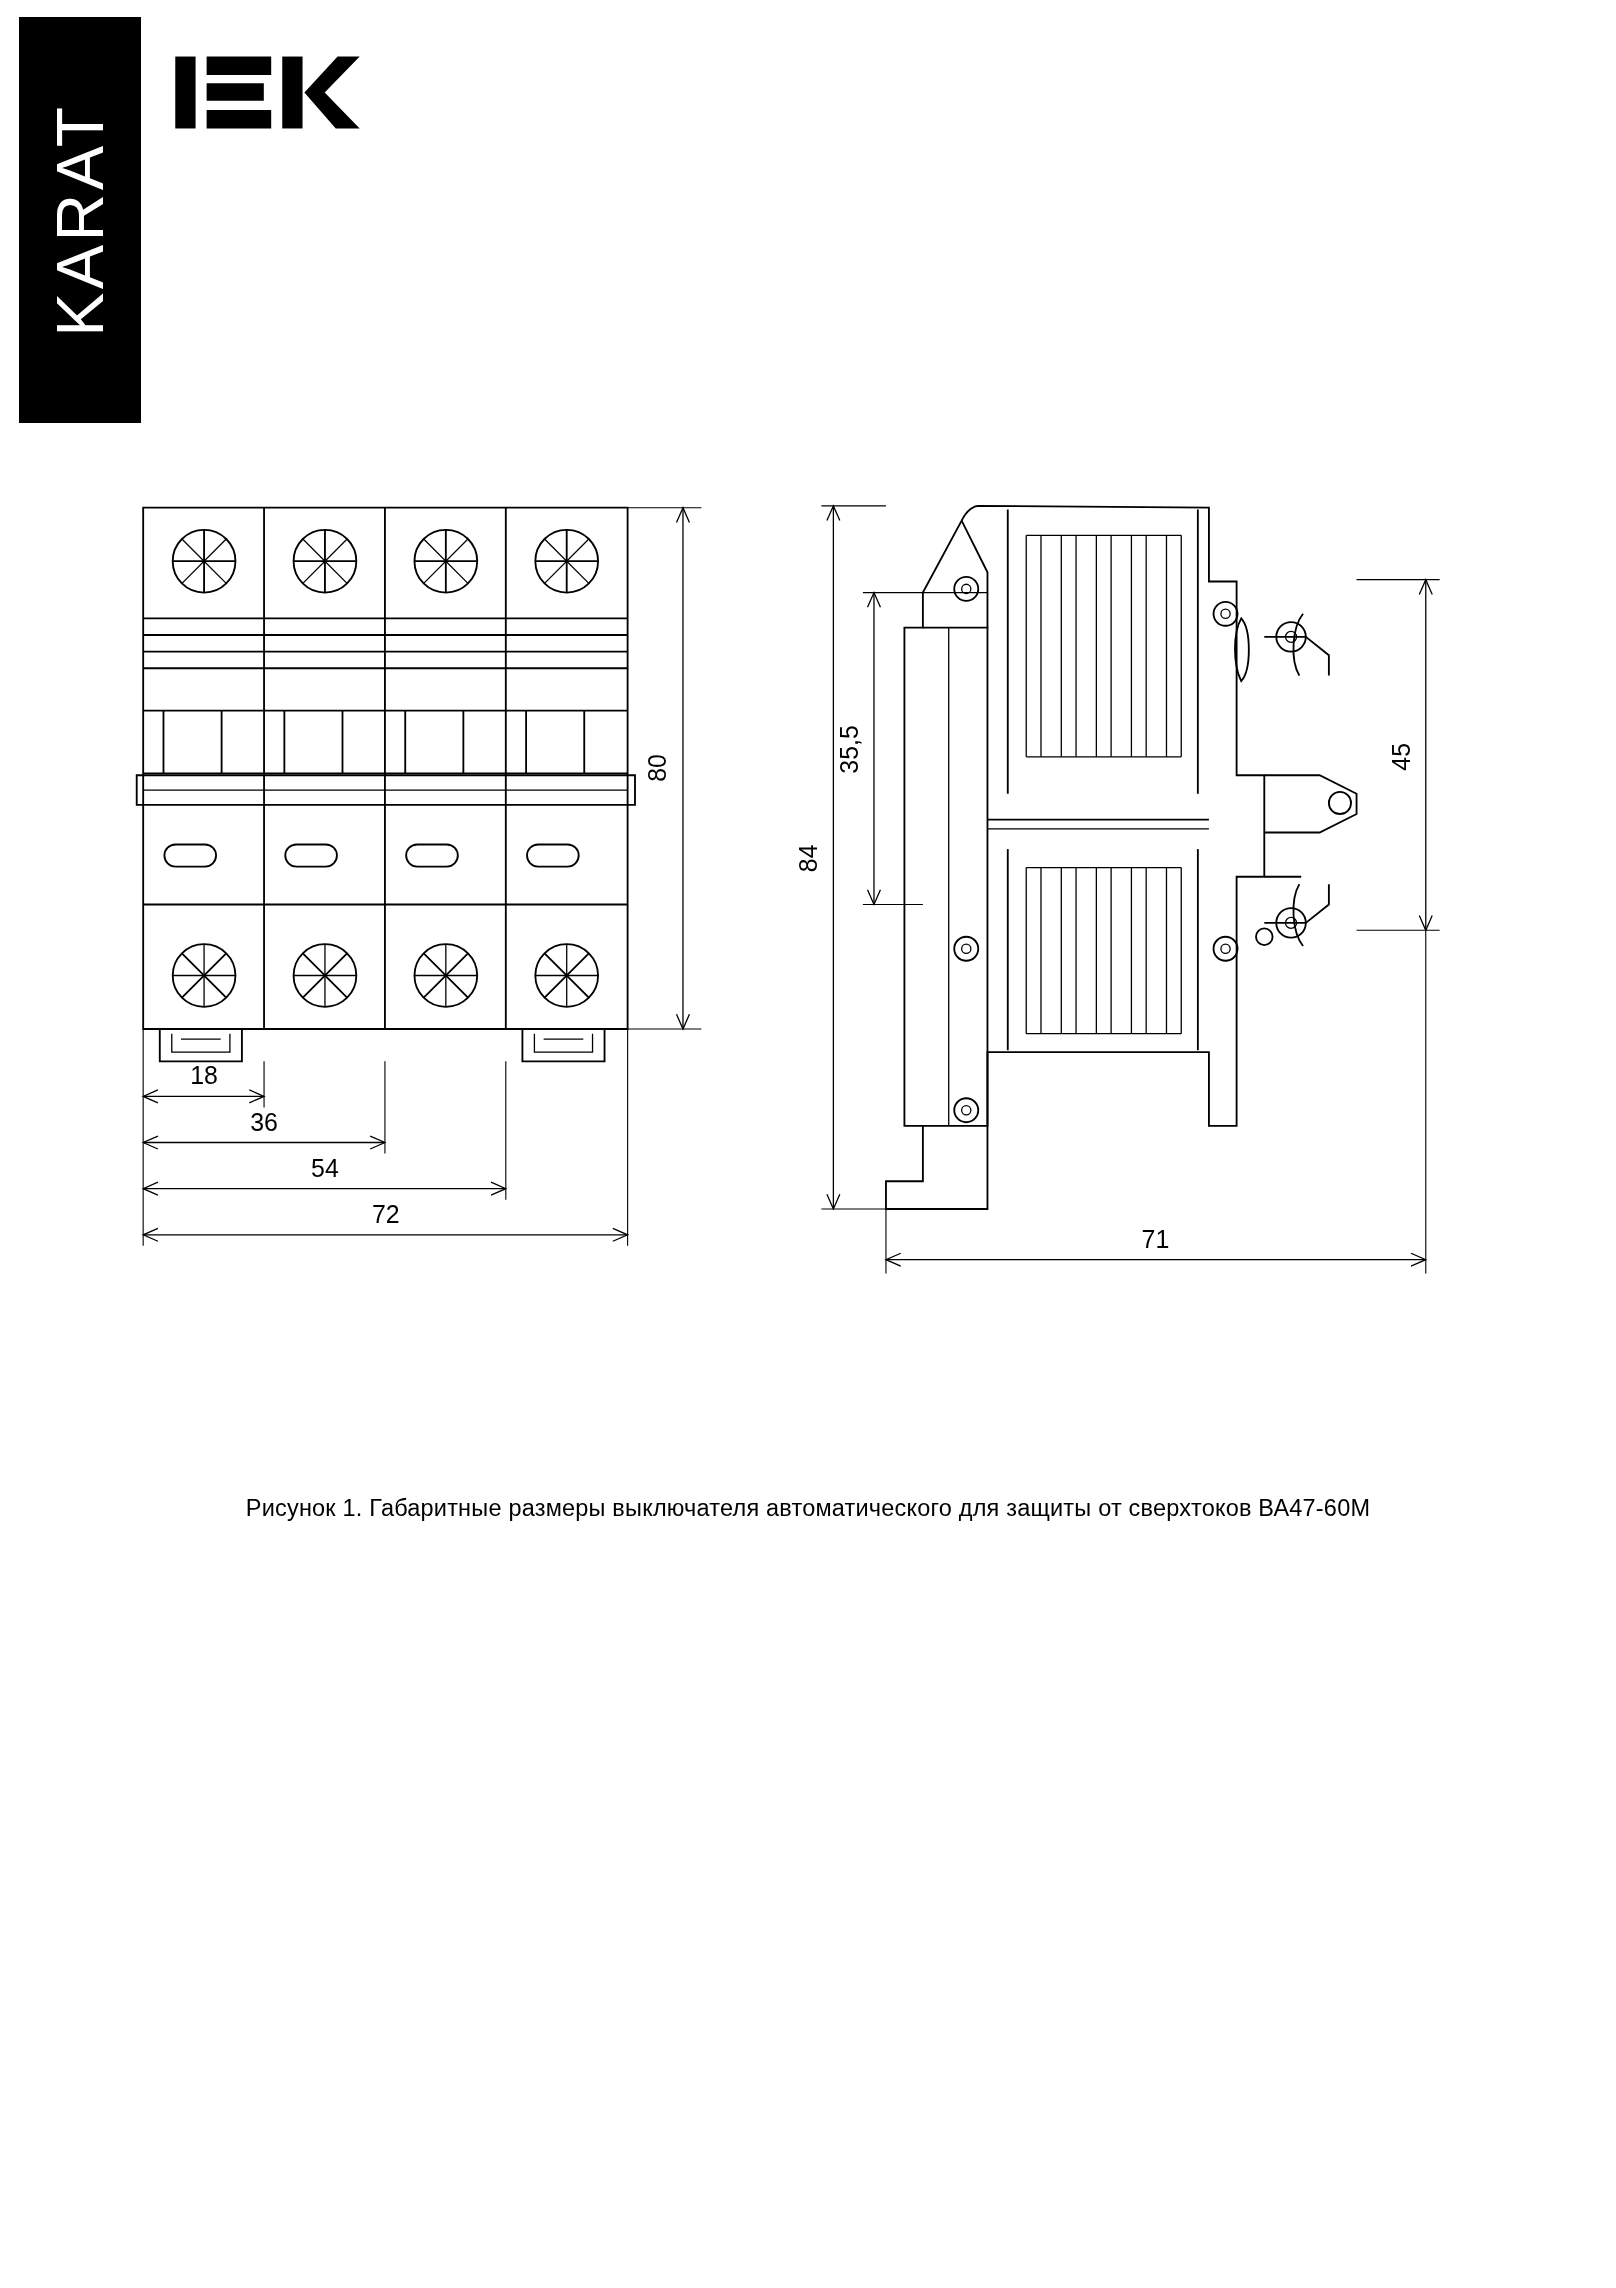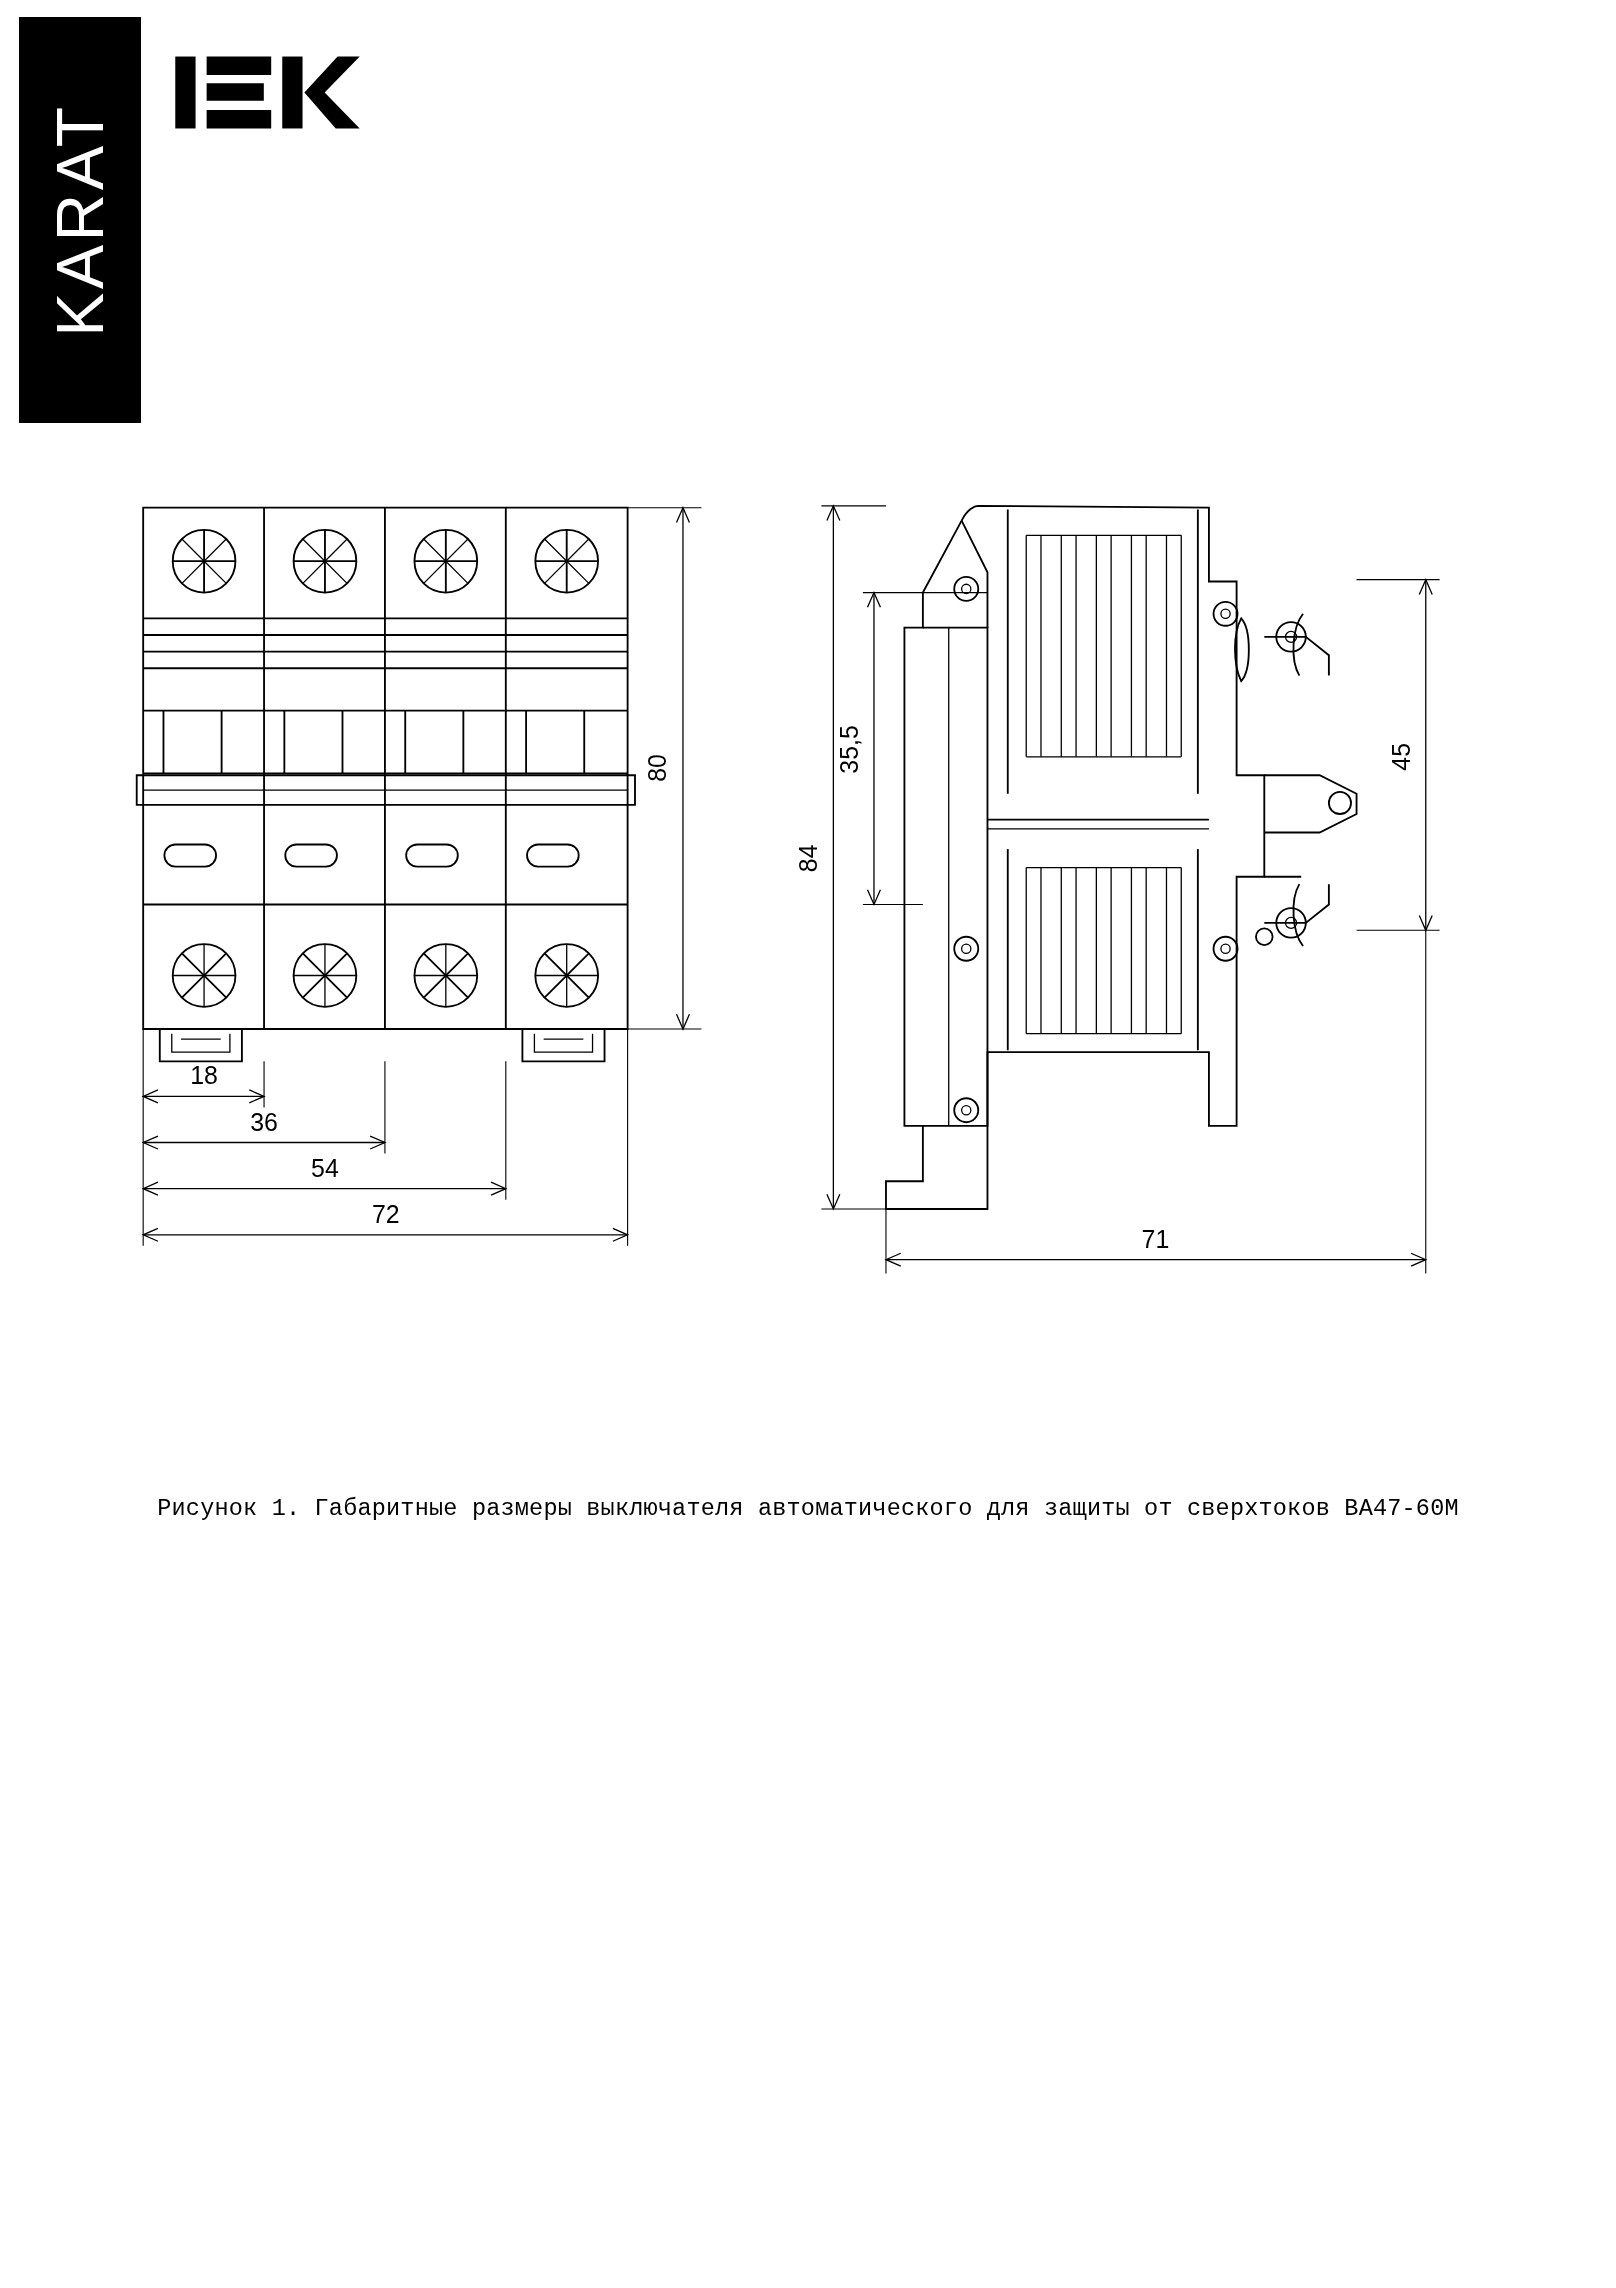--- a/index.html
+++ b/index.html
@@ -62,21 +62,21 @@
   }
 
   
   .caption {
     position: absolute;
     left: 0;
     top: 1495px;
     width: 1616px;
     text-align: center;
     font-size: 23.5px;
-    font-family: Liberation Mono, monospace;
+    font-family: Liberation Sans, sans-serif;
     letter-spacing: 0.2px;
   }
 
   svg { display: block; }
   .ln   { stroke: #000; stroke-width: 2; fill: none; }
   .ln-t { stroke: #000; stroke-width: 1.4; fill: none; }
   .ln-h { stroke: #000; stroke-width: 1.2; fill: none; }
   .dimtxt {
     font-family: "Liberation Sans", sans-serif;
     font-size: 27px;

